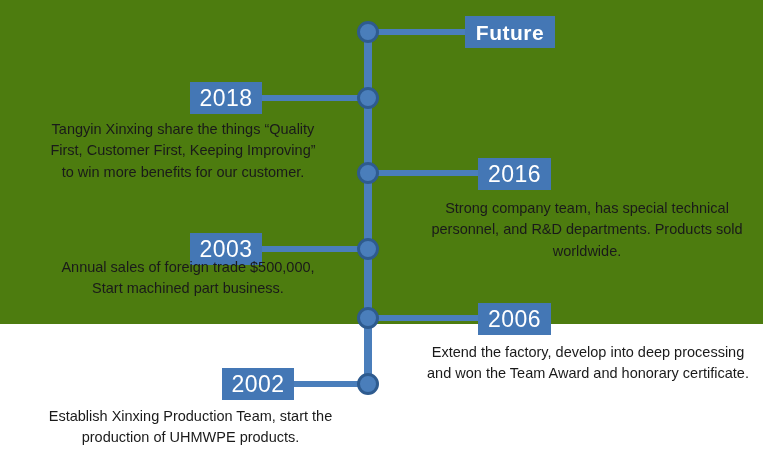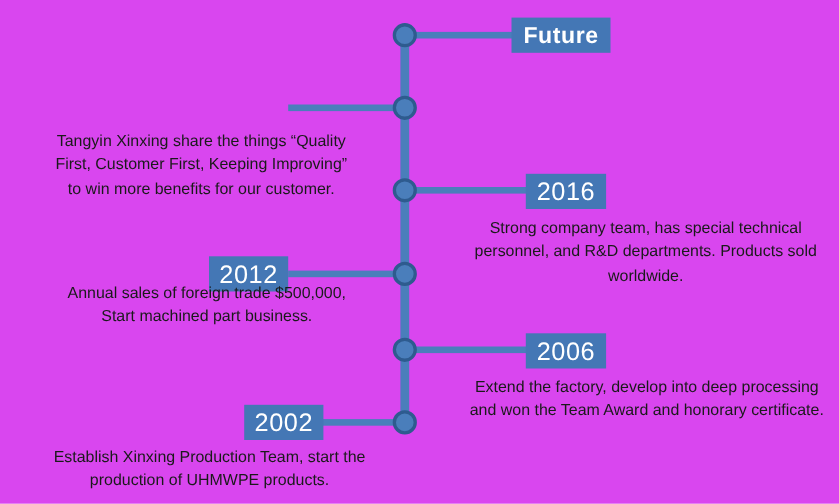--- a/index.html
+++ b/index.html
@@ -10,22 +10,22 @@
   body {
     width: 763px;
     height: 458px;
     background: #ffffff;
     font-family: "Liberation Sans", sans-serif;
     overflow: hidden;
   }
   #timeline-root {
     position: relative;
     width: 763px;
-    height: 458px;
-    background: #d946ef;
+    height: 324px;
+    background: #4d7c0f;
   }
 
   
   .spine {
     position: absolute;
     background: #4a7ebb;
   }
   #spine-vertical {
     left: 364px;
     top: 32px;
@@ -87,34 +87,35 @@
 <div id="timeline-root">
 
   <div id="spine-vertical" class="spine"></div>
 
   <div class="connector" style="left:368px; top:29px; width:100px;"></div>
   <div class="node" style="left:357px; top:21px;"></div>
   <div class="chip bold" style="left:465px; top:16px; width:90px;">Future</div>
 
   <div class="connector" style="left:262px; top:95px; width:106px;"></div>
   <div class="node" style="left:357px; top:87px;"></div>
+  <div class="chip" style="left:190px; top:82px; width:72px;">2018</div>
   <div class="desc left" style="left:18px; top:119px; width:330px;">Tangyin Xinxing  share the things “Quality
 First, Customer First,  Keeping Improving”
 to win more benefits for our customer.</div>
 
   <div class="connector" style="left:368px; top:170px; width:112px;"></div>
   <div class="node" style="left:357px; top:162px;"></div>
   <div class="chip" style="left:478px; top:158px; width:73px;">2016</div>
   <div class="desc right" style="left:417px; top:198px; width:340px;">Strong company team, has special technical
 personnel, and R&amp;D departments. Products sold
 worldwide.</div>
 
   <div class="connector" style="left:262px; top:246px; width:106px;"></div>
   <div class="node" style="left:357px; top:238px;"></div>
-  <div class="chip" style="left:190px; top:233px; width:72px;">2012</div>
+  <div class="chip" style="left:190px; top:233px; width:72px;">2003</div>
   <div class="desc left" style="left:18px; top:257px; width:340px;">Annual sales of foreign trade $500,000,
 Start machined part business.</div>
 
   <div class="connector" style="left:368px; top:315px; width:112px;"></div>
   <div class="node" style="left:357px; top:307px;"></div>
   <div class="chip" style="left:478px; top:303px; width:73px;">2006</div>
   <div class="desc right" style="left:417px; top:342px; width:342px;">Extend the factory, develop into deep processing
 and won the Team Award and honorary certificate.</div>
 
   <div class="connector" style="left:262px; top:381px; width:106px;"></div>

